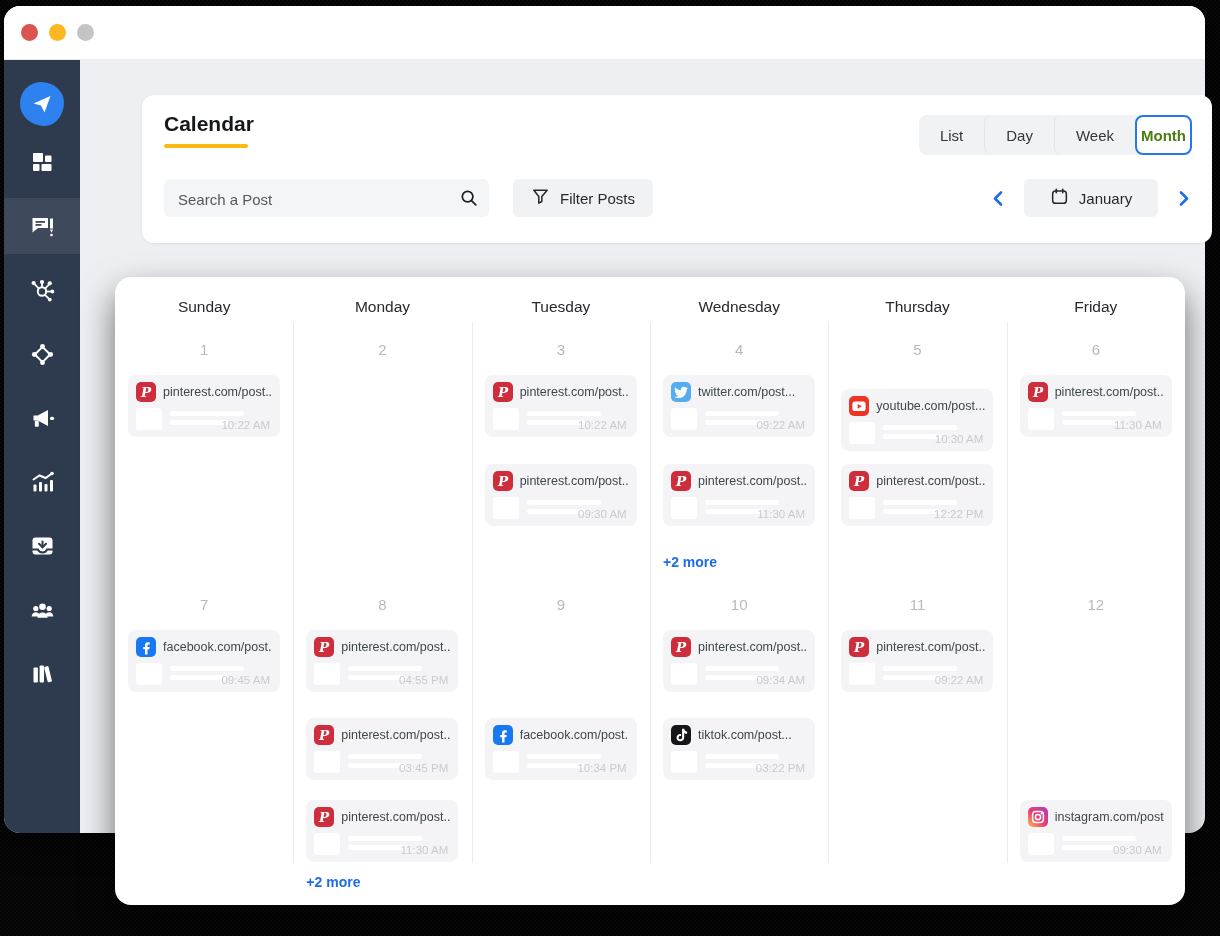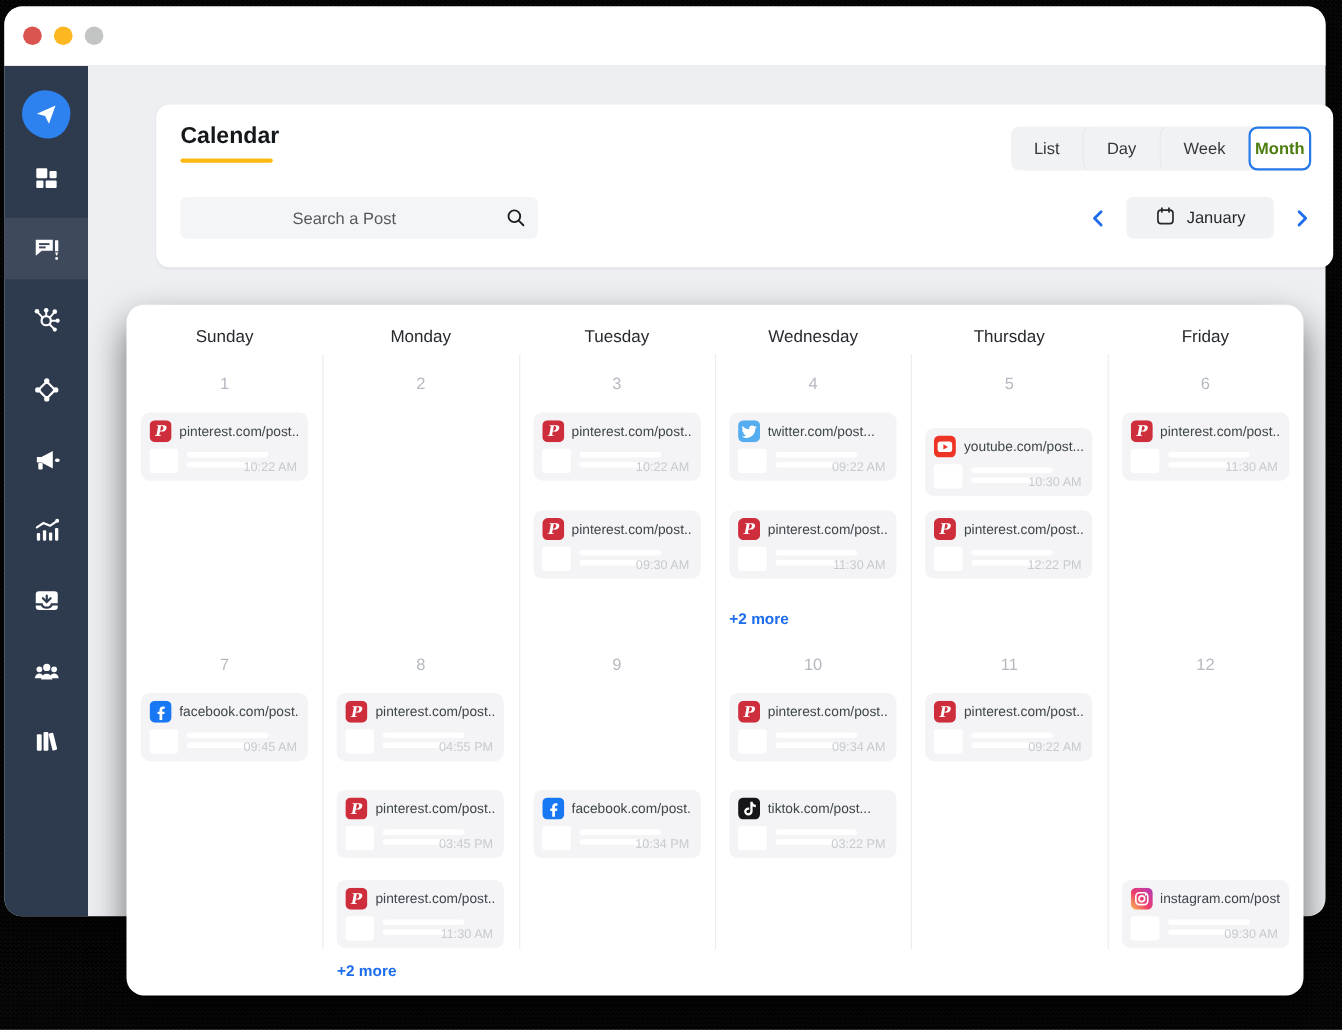--- a/index.html
+++ b/index.html
@@ -28,21 +28,21 @@
   .side-item:first-of-type{margin-top:22px;}
   .side-item.active{background:#3e4a5c;}
   .side-item svg{display:block;}
   
   .header-card{position:absolute;left:115px;top:95px;width:1070px;height:148px;
     background:#fff;border-radius:12px;box-shadow:0 1px 3px rgba(16,24,40,.06);margin-left:27px;}
   .page-title{position:absolute;left:22px;top:17px;font-size:21px;font-weight:800;color:#15181b;}
   .title-underline{position:absolute;left:22px;top:49px;width:84px;height:4px;background:#fdb913;border-radius:2px;}
   .search{position:absolute;left:22px;top:84px;width:325px;height:38px;background:#f4f5f6;border-radius:6px;}
   .search input{position:absolute;left:12px;top:0;width:270px;height:38px;border:none;background:transparent;
-    font-size:15px;color:#2d3236;font-family:inherit;outline:none;text-align:center;}
+    font-size:15px;color:#2d3236;font-family:inherit;outline:none;}
   .search input::placeholder{color:#54595e;opacity:1;}
   .search .mag{position:absolute;right:11px;top:10px;}
   .filter-btn{position:absolute;left:371px;top:84px;height:38px;padding:0 18px;background:#f1f2f3;border:none;
     border-radius:6px;display:flex;align-items:center;gap:10px;font-size:15px;color:#26292c;
     font-family:inherit;cursor:pointer;}
   .segmented{position:absolute;right:20px;top:20px;height:40px;display:flex;align-items:stretch;
     background:#f1f2f3;border-radius:8px;}
   .seg{border:none;background:transparent;padding:0 21px;font-size:15px;color:#33373b;
     font-family:inherit;cursor:pointer;position:relative;border-radius:8px;}
   .seg + .seg:not(.active){border-left:1px solid #e2e4e6;}
@@ -211,20 +211,28 @@
   <div class="search">
     <input type="text" placeholder="Search a Post" style="">
     <span class="mag">
       <svg width="18" height="18" viewBox="0 0 18 18">
           <circle cx="7.6" cy="7.6" r="5.3" stroke="#1b1d20" stroke-width="1.7" fill="none"></circle>
           <line x1="11.8" y1="11.8" x2="15.8" y2="15.8" stroke="#1b1d20" stroke-width="1.7" stroke-linecap="round"></line>
         </svg>
     </span>
   </div>
 
+  <button class="filter-btn">
+    <span>
+      <svg width="19" height="19" viewBox="0 0 20 20">
+          <path d="M3 3.5h14l-5.6 6.6v5.2l-3.2 1.7v-6.9L3 3.5z" fill="none" stroke="#26292c" stroke-width="1.6" stroke-linejoin="round"></path>
+        </svg>
+    </span>
+    <span>Filter Posts</span>
+  </button>
 
   <div class="segmented">
       <button class="seg">List</button>
       <button class="seg">Day</button>
       <button class="seg">Week</button>
       <button class="seg active">Month</button>
     </div>
 
   <div class="monthnav">
     <button class="chev">

